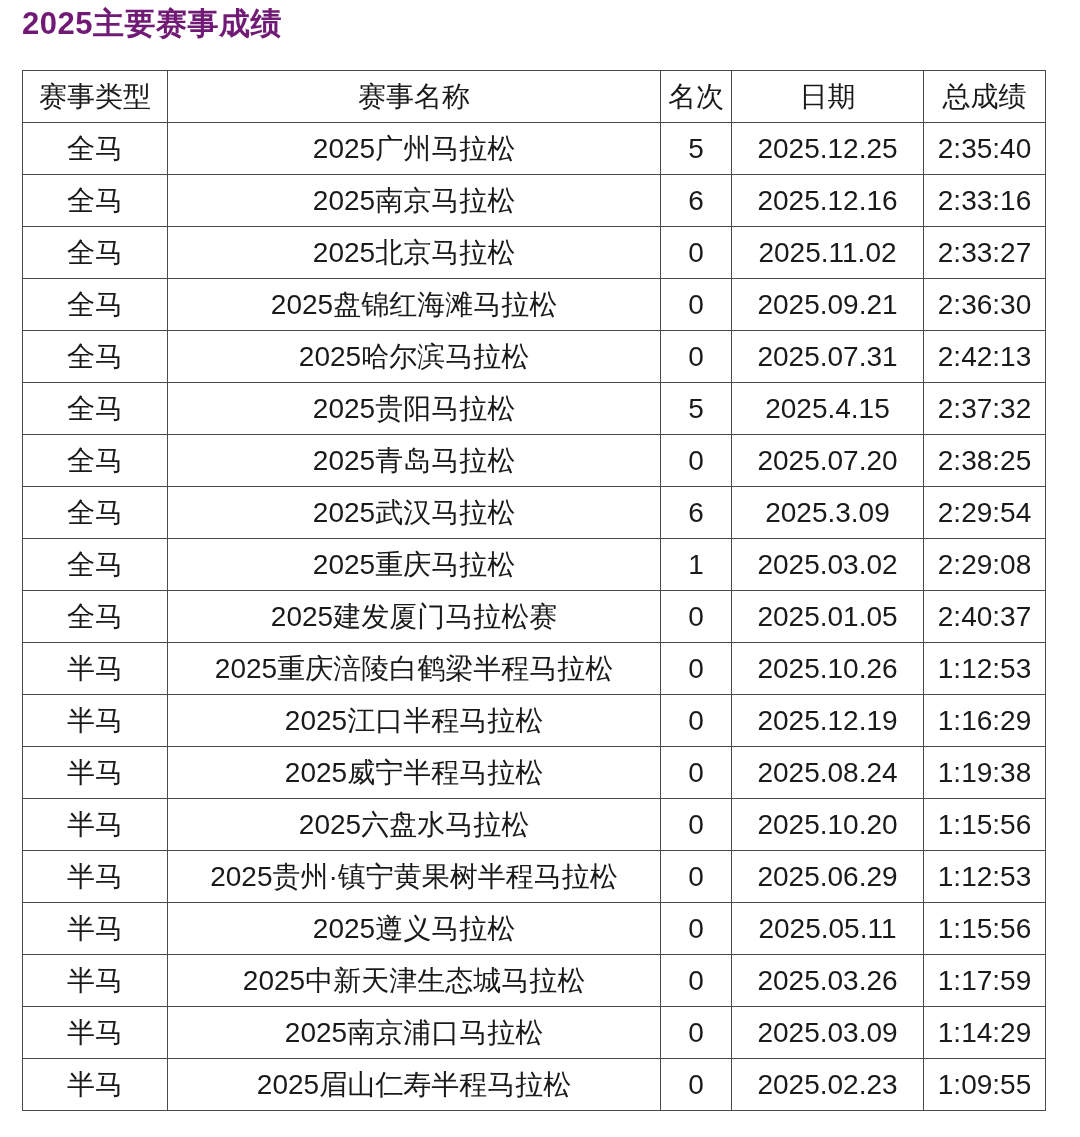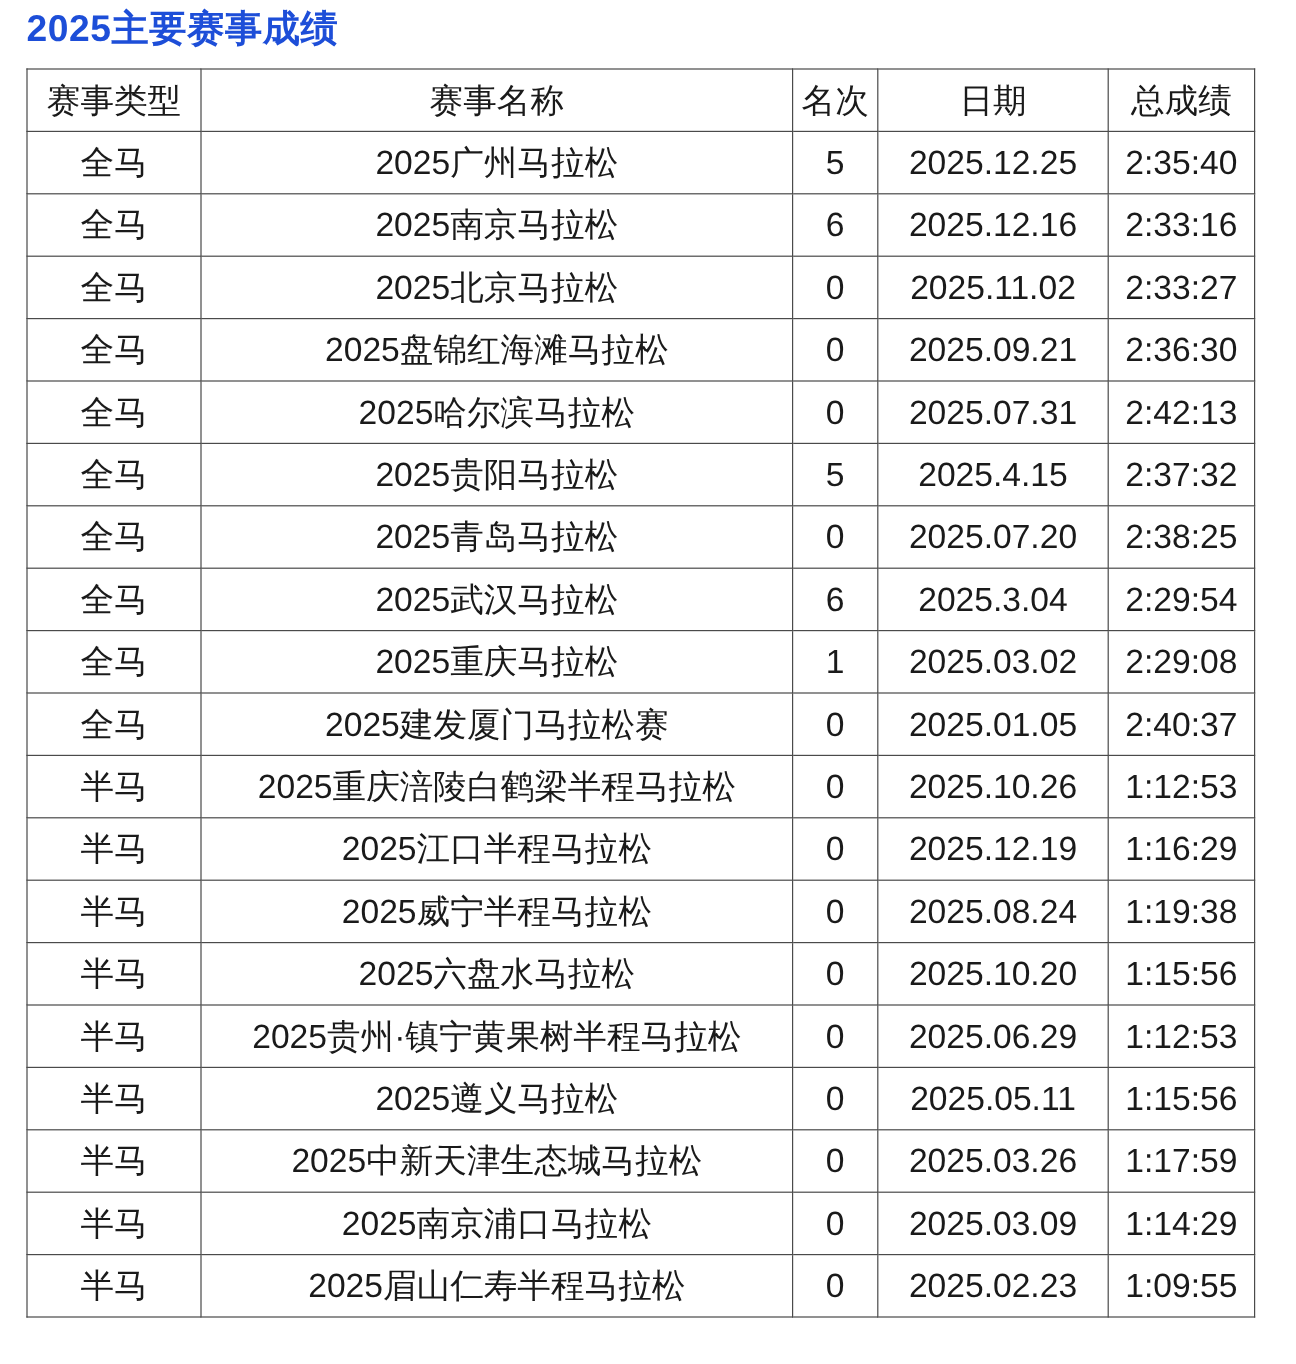--- a/index.html
+++ b/index.html
@@ -14,28 +14,28 @@
     height: 1137px;
     background: #ffffff;
     color: #111111;
     overflow: hidden;
   }
   .page-title {
     margin: 0;
     padding: 4px 0 0 22px;
     font-size: 31px;
     font-weight: bold;
-    color: #1d4ed8;
+    color: #701a75;
     line-height: 40px;
     letter-spacing: 0.5px;
   }
   table.results-table {
     border-collapse: collapse;
     table-layout: fixed;
-    margin: 13px 0 0 22px;
+    margin: 26px 0 0 22px;
     width: 1023px;
   }
   table.results-table th,
   table.results-table td {
     border: 1.5px solid #4a4a4a;
     height: 52px;
     padding: 0 4px;
     text-align: center;
     vertical-align: middle;
     font-size: 28px;
@@ -121,21 +121,21 @@
       <td>全马</td>
       <td>2025青岛马拉松</td>
       <td>0</td>
       <td>2025.07.20</td>
       <td>2:38:25</td>
     </tr>
         <tr>
       <td>全马</td>
       <td>2025武汉马拉松</td>
       <td>6</td>
-      <td>2025.3.04</td>
+      <td>2025.3.09</td>
       <td>2:29:54</td>
     </tr>
         <tr>
       <td>全马</td>
       <td>2025重庆马拉松</td>
       <td>1</td>
       <td>2025.03.02</td>
       <td>2:29:08</td>
     </tr>
         <tr>

